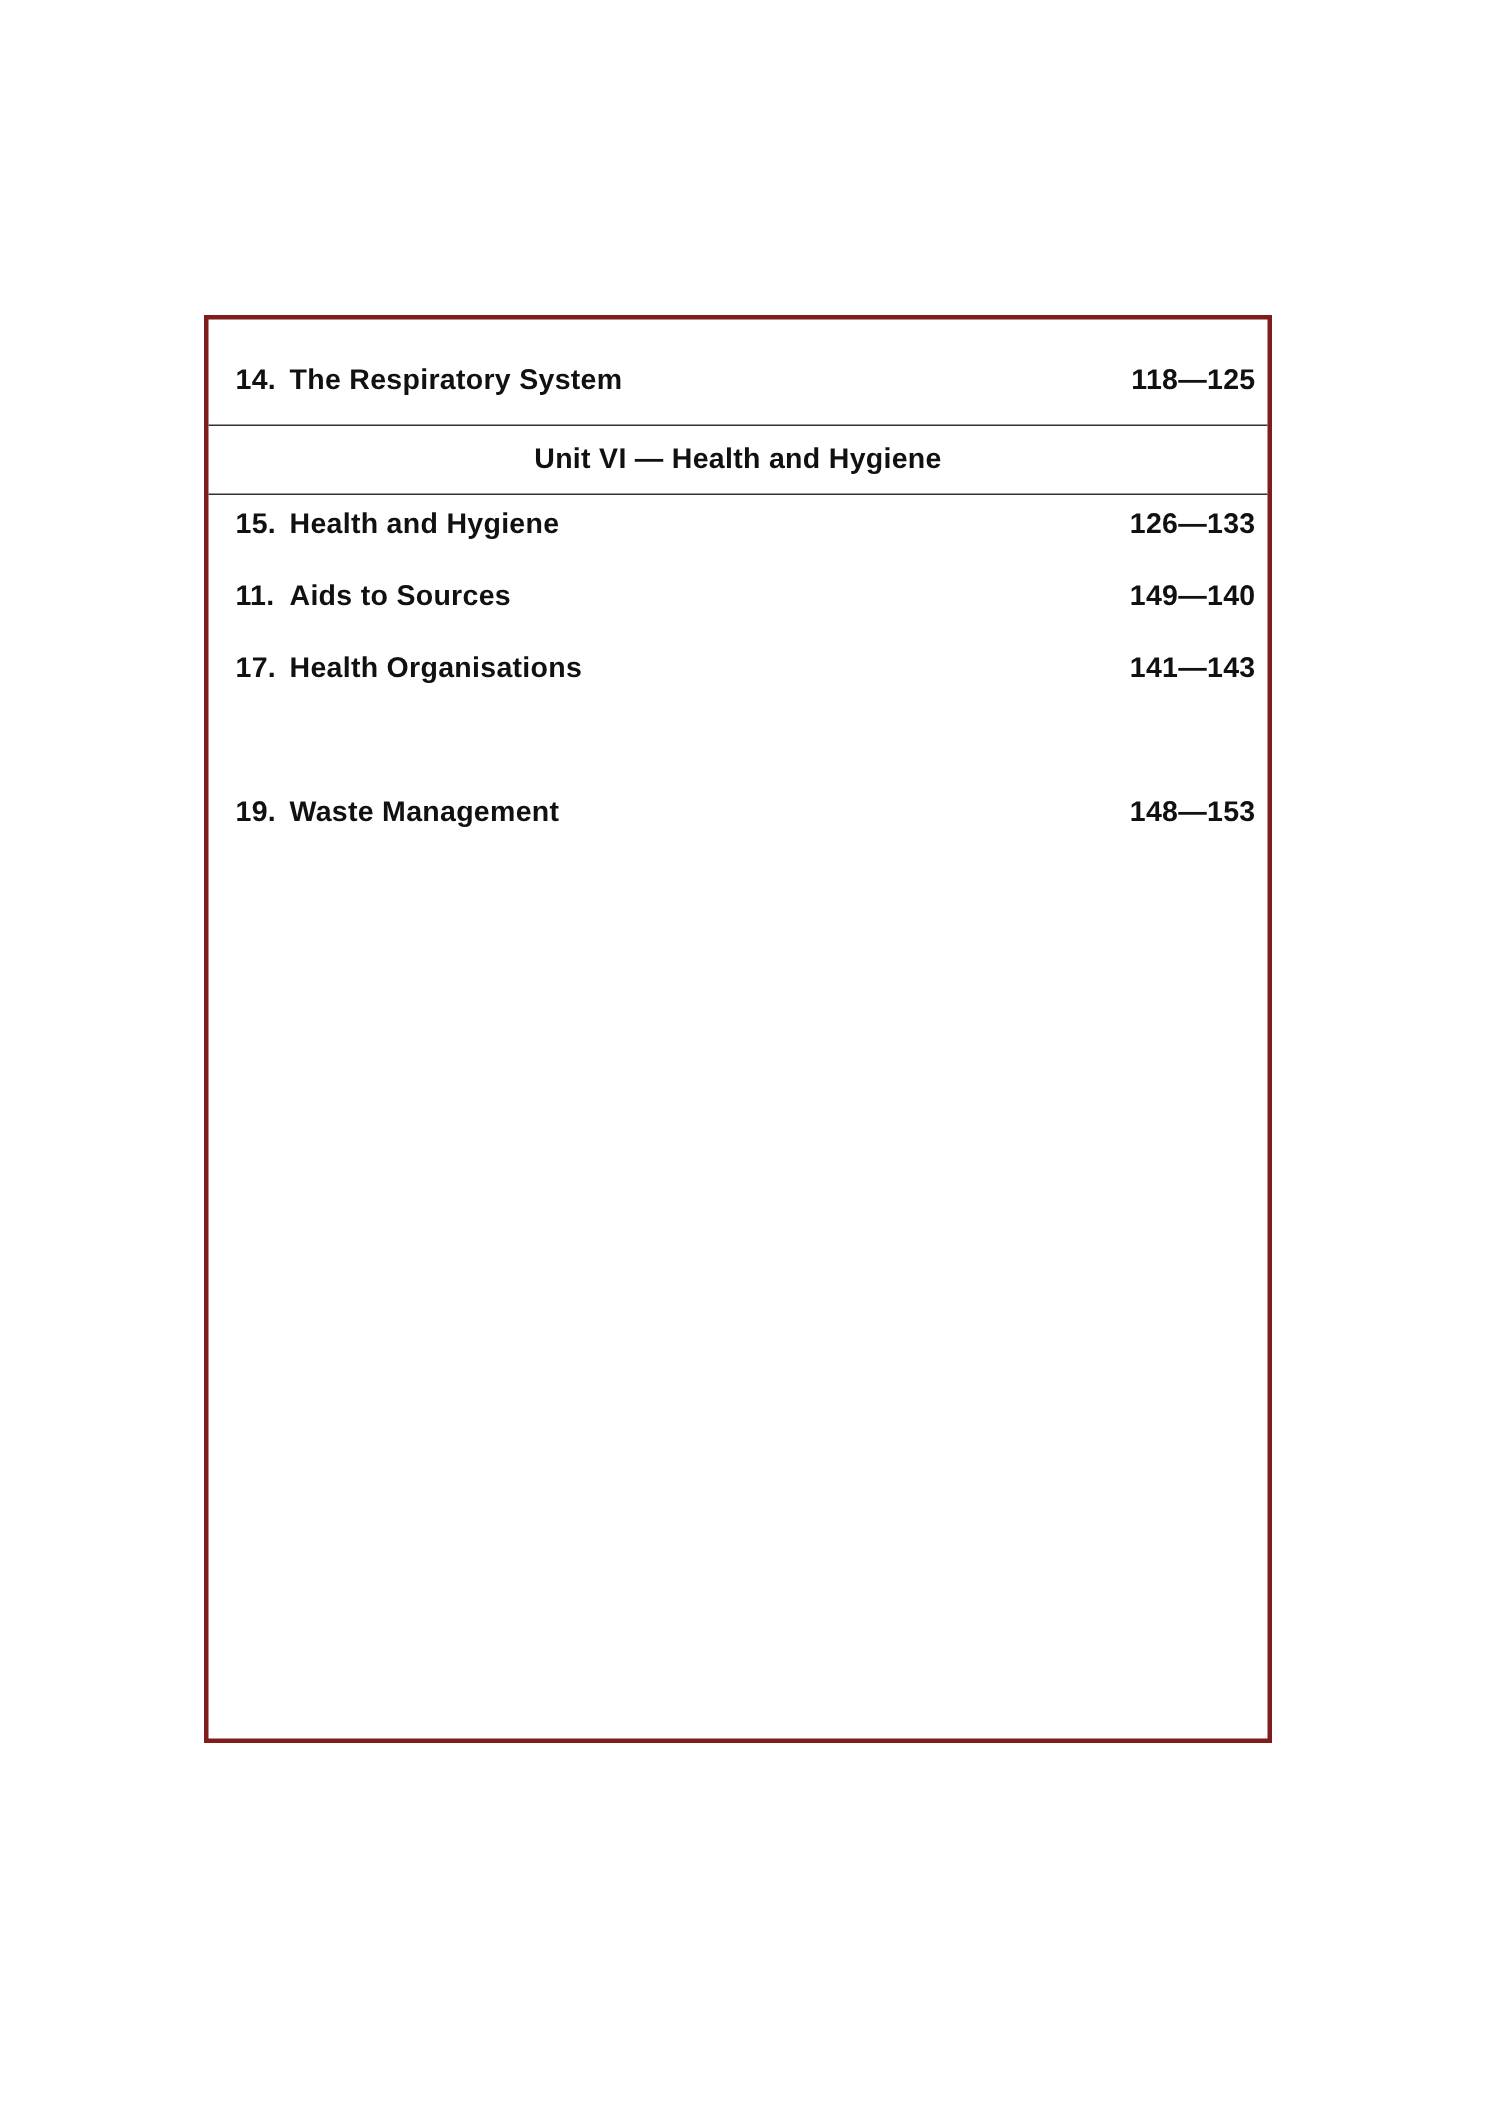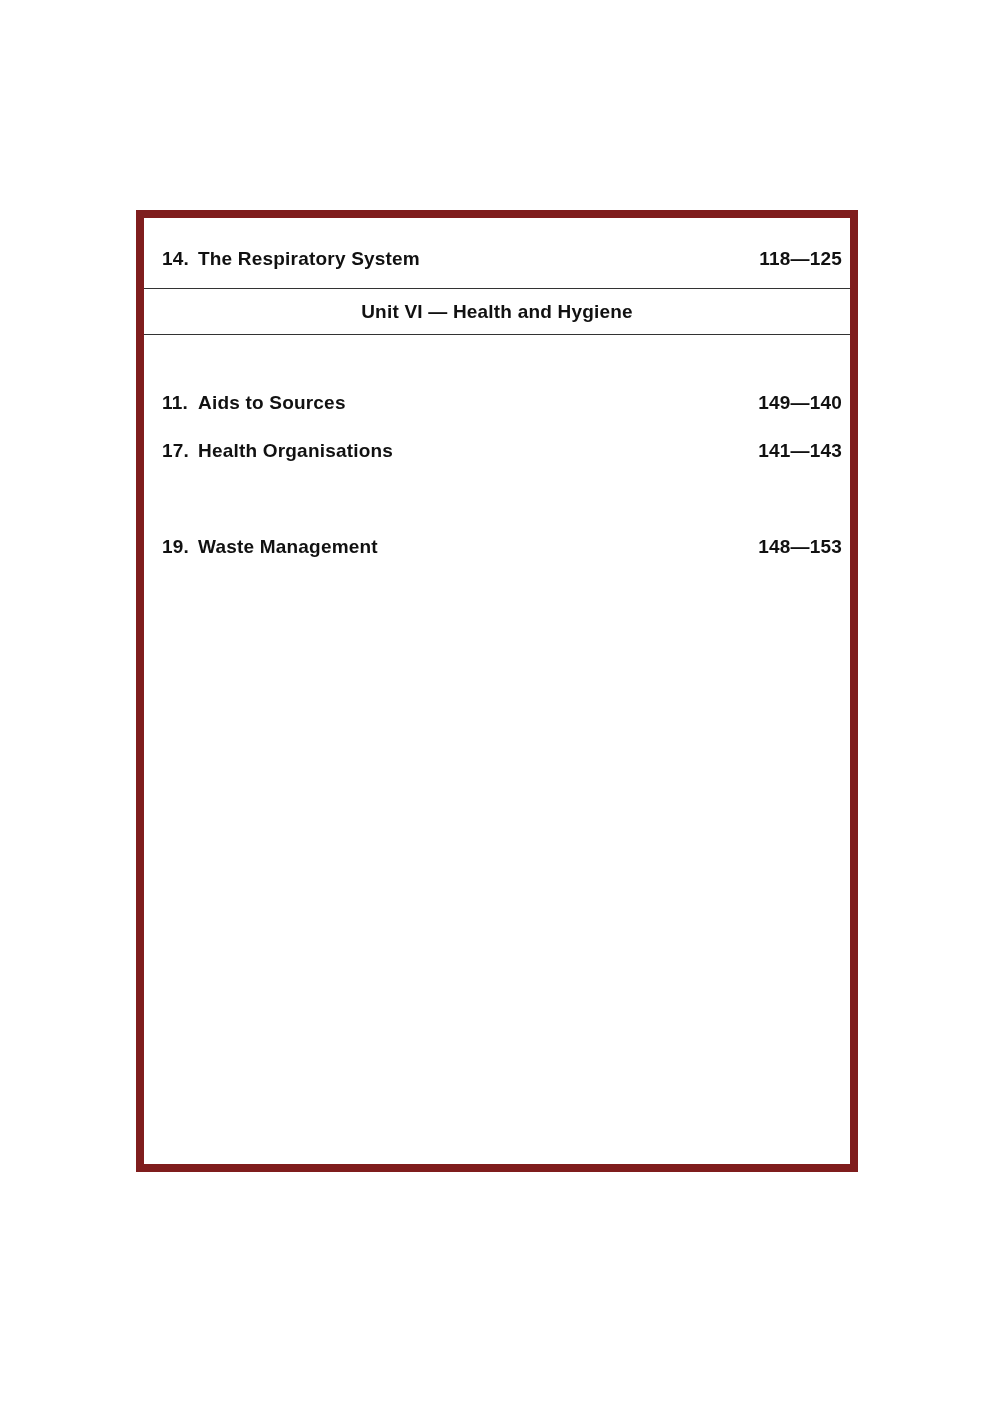--- a/index.html
+++ b/index.html
@@ -14,21 +14,21 @@
       overflow: hidden;
       font-family: "Liberation Sans", sans-serif;
       color: #111111;
     }
     .toc-box {
       position: absolute;
       left: 136px;
       top: 210px;
       width: 706px;
       height: 946px;
-      border: 8px solid #7f1d1d;
+      border: 3px solid #7f1d1d;
       background: #ffffff;
     }
     .row {
       position: absolute;
       left: 0;
       right: 0;
       height: 48px;
       font-size: 19px;
       font-weight: bold;
       letter-spacing: 0.2px;
@@ -74,20 +74,25 @@
 <div class="toc-box">
 
   <div class="row" style="top: 17px;">
     <span class="num">14.</span>
     <span class="title">The Respiratory System</span>
     <span class="pages">118—125</span>
   </div>
 
   <div class="unit-row">Unit VI  — Health and Hygiene</div>
 
+  <div class="row" style="top: 113px;">
+    <span class="num">15.</span>
+    <span class="title">Health and Hygiene</span>
+    <span class="pages">126—133</span>
+  </div>
 
   <div class="row" style="top: 161px;">
     <span class="num">11.</span>
     <span class="title">Aids to Sources</span>
     <span class="pages">149—140</span>
   </div>
 
   <div class="row" style="top: 209px;">
     <span class="num">17.</span>
     <span class="title">Health Organisations</span>

